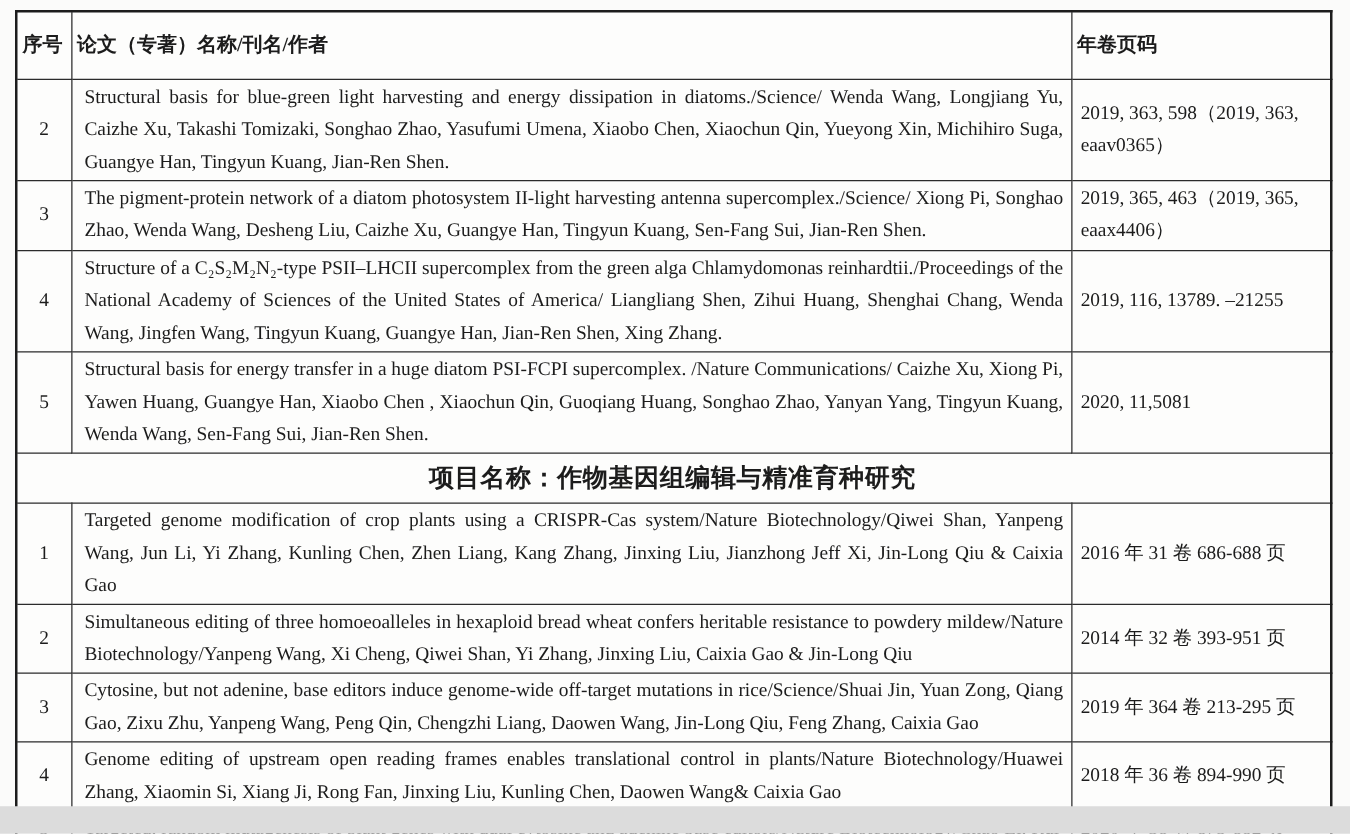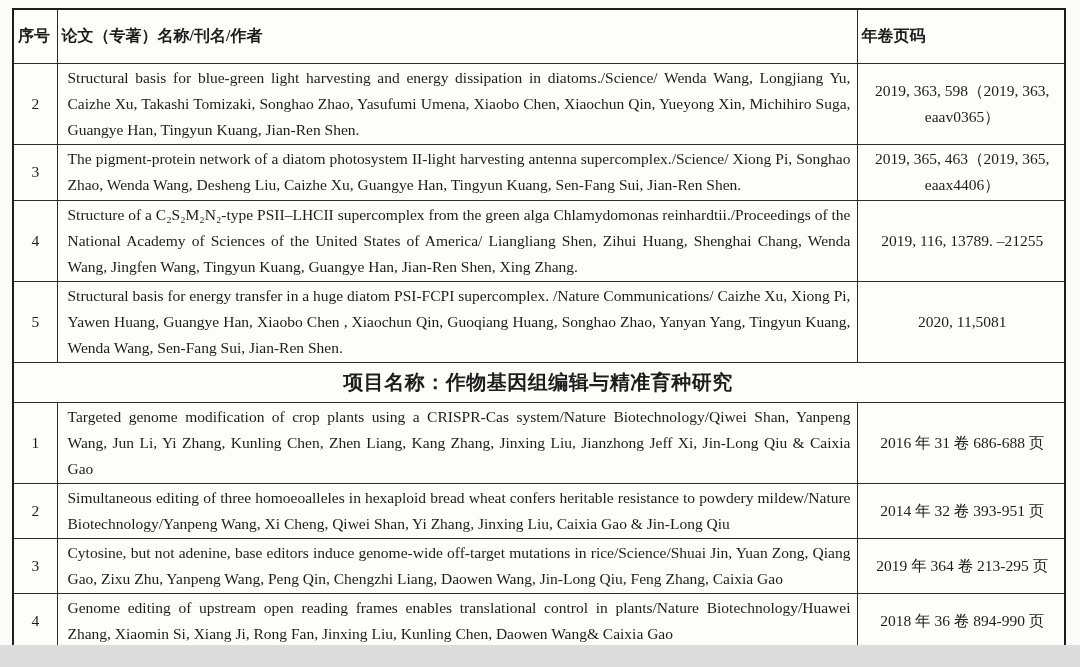--- a/index.html
+++ b/index.html
@@ -56,21 +56,21 @@
   td.title-cell {
     font-size: 15.5px;
     line-height: 26px;
     text-align: justify;
     padding: 1px 6px 1px 10px;
     margin-left: 32px;
   }
   td.pages-cell {
     font-size: 15.5px;
     line-height: 26px;
-    text-align: center;
+    text-align: left;
     padding: 1px 4px 1px 7px;
   }
   td.section-heading-cell {
     font-size: 20px;
     font-weight: bold;
     text-align: center;
     padding: 5px 4px 5px 2px;
     height: 40px;
     letter-spacing: 0.5px;
   }

